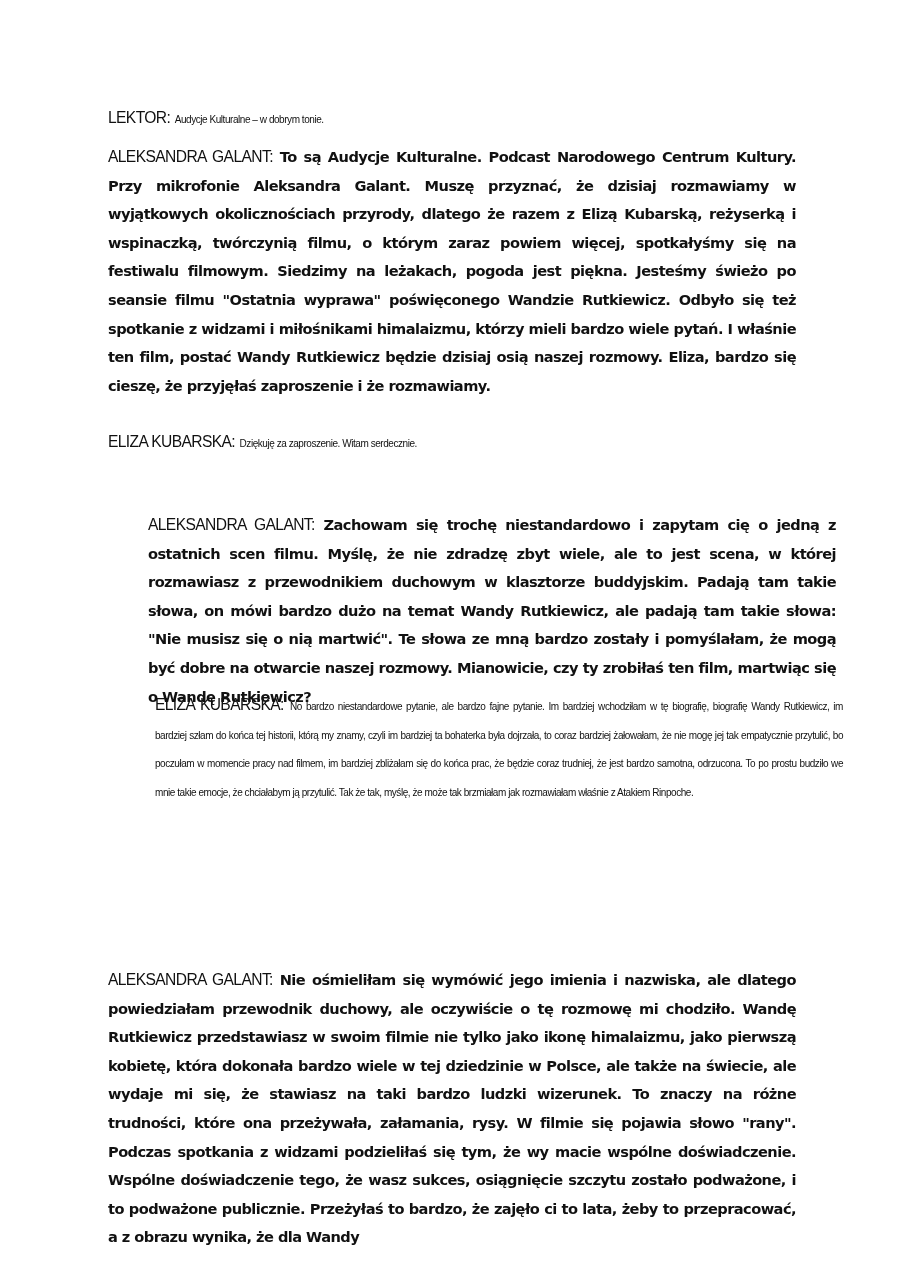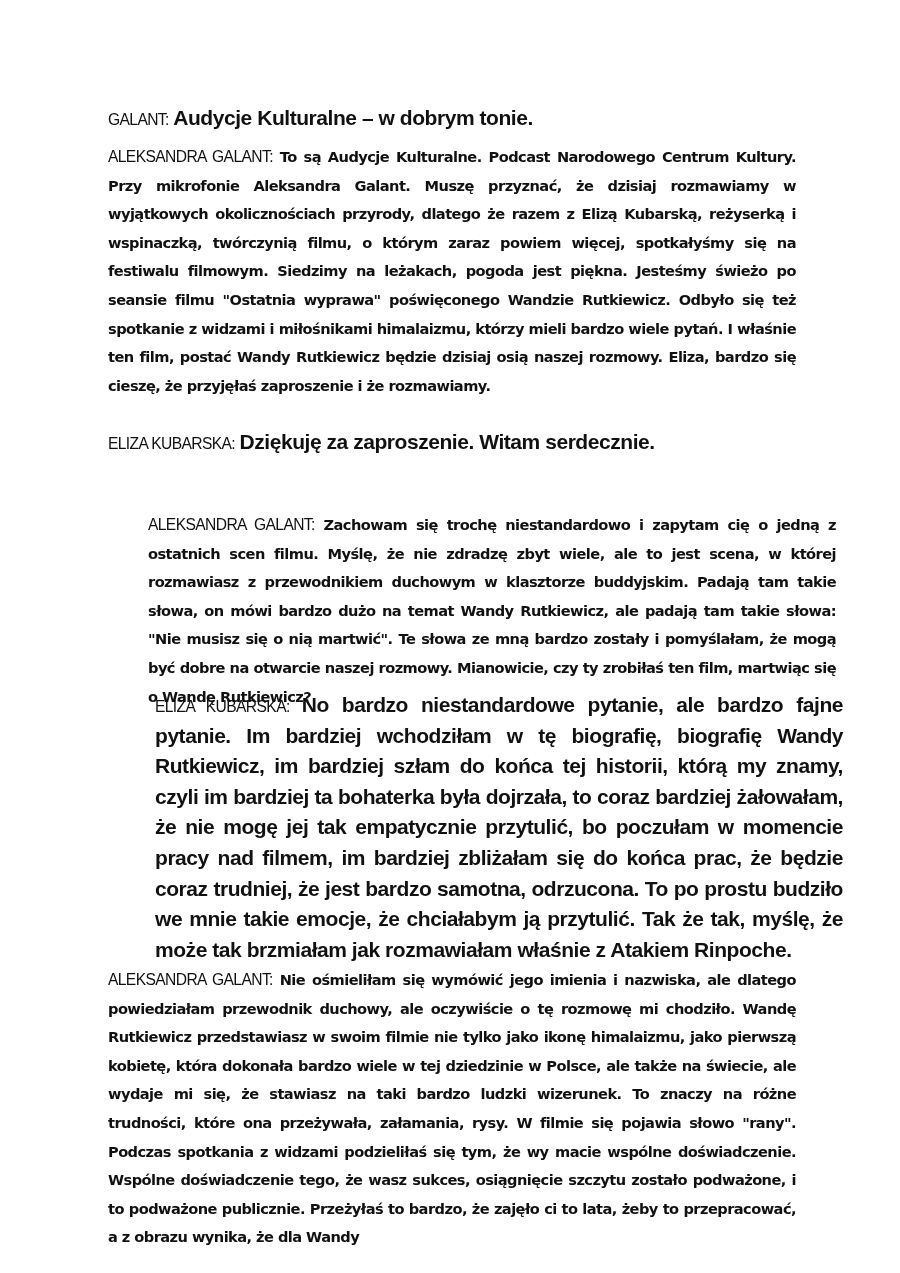--- a/index.html
+++ b/index.html
@@ -34,44 +34,43 @@
     }
     .para.short { text-align: left; }
     .speaker {
       font-weight: normal;
       letter-spacing: -0.6px;
       font-family: "Liberation Sans", sans-serif;
       font-size: 15.6px;
     }
     .speech-regular {
       font-family: "Liberation Sans", sans-serif;
-      font-size: 21px;
+      font-size: 10px;
       letter-spacing: -0.45px;
-      font-weight: bold;
     }
     .speech-bold {
       font-weight: bold;
       font-family: "DejaVu Sans", sans-serif;
       font-size: 14.6px;
       letter-spacing: -0.55px;
     }
     #p1 { top: 104px; }
     #p2 { top: 143px; }
     #p3 { top: 428px; }
     #p4 { top: 511px; margin-left: 40px; }
     #p5 { top: 691px; margin-left: 47px; }
     #p6 { top: 966px; }
   </style>
 </head>
 <body>
 
 <div class="page">
 
   <p id="p1" class="para short">
-    <span class="speaker">GALANT:</span>
+    <span class="speaker">LEKTOR:</span>
     <span class="speech-regular">Audycje Kulturalne – w dobrym tonie.</span>
   </p>
 
   <p id="p2" class="para">
     <span class="speaker">ALEKSANDRA GALANT:</span>
     <span class="speech-bold">To są Audycje Kulturalne. Podcast Narodowego Centrum Kultury. Przy mikrofonie Aleksandra Galant. Muszę przyznać, że dzisiaj rozmawiamy w wyjątkowych okolicznościach przyrody, dlatego że razem z Elizą Kubarską, reżyserką i wspinaczką, twórczynią filmu, o którym zaraz powiem więcej, spotkałyśmy się na festiwalu filmowym. Siedzimy na leżakach, pogoda jest piękna. Jesteśmy świeżo po seansie filmu "Ostatnia wyprawa" poświęconego Wandzie Rutkiewicz. Odbyło się też spotkanie z widzami i miłośnikami himalaizmu, którzy mieli bardzo wiele pytań. I właśnie ten film, postać Wandy Rutkiewicz będzie dzisiaj osią naszej rozmowy. Eliza, bardzo się cieszę, że przyjęłaś zaproszenie i że rozmawiamy.</span>
   </p>
 
   <p id="p3" class="para short">
     <span class="speaker">ELIZA KUBARSKA:</span>

